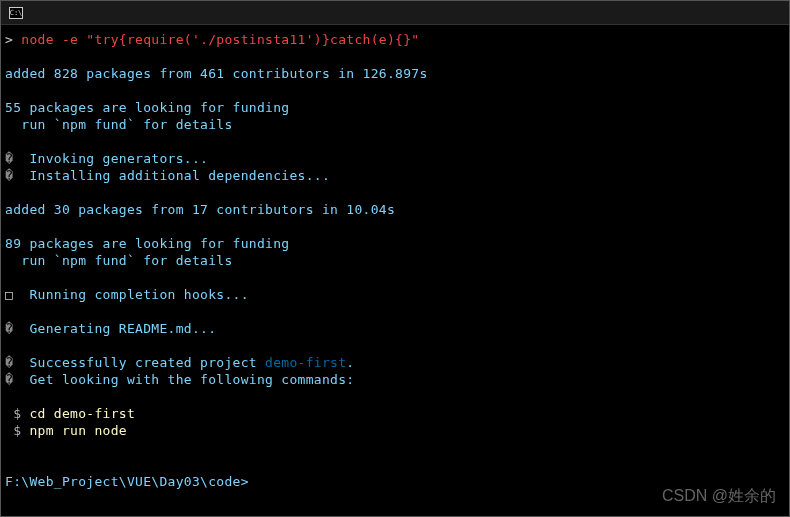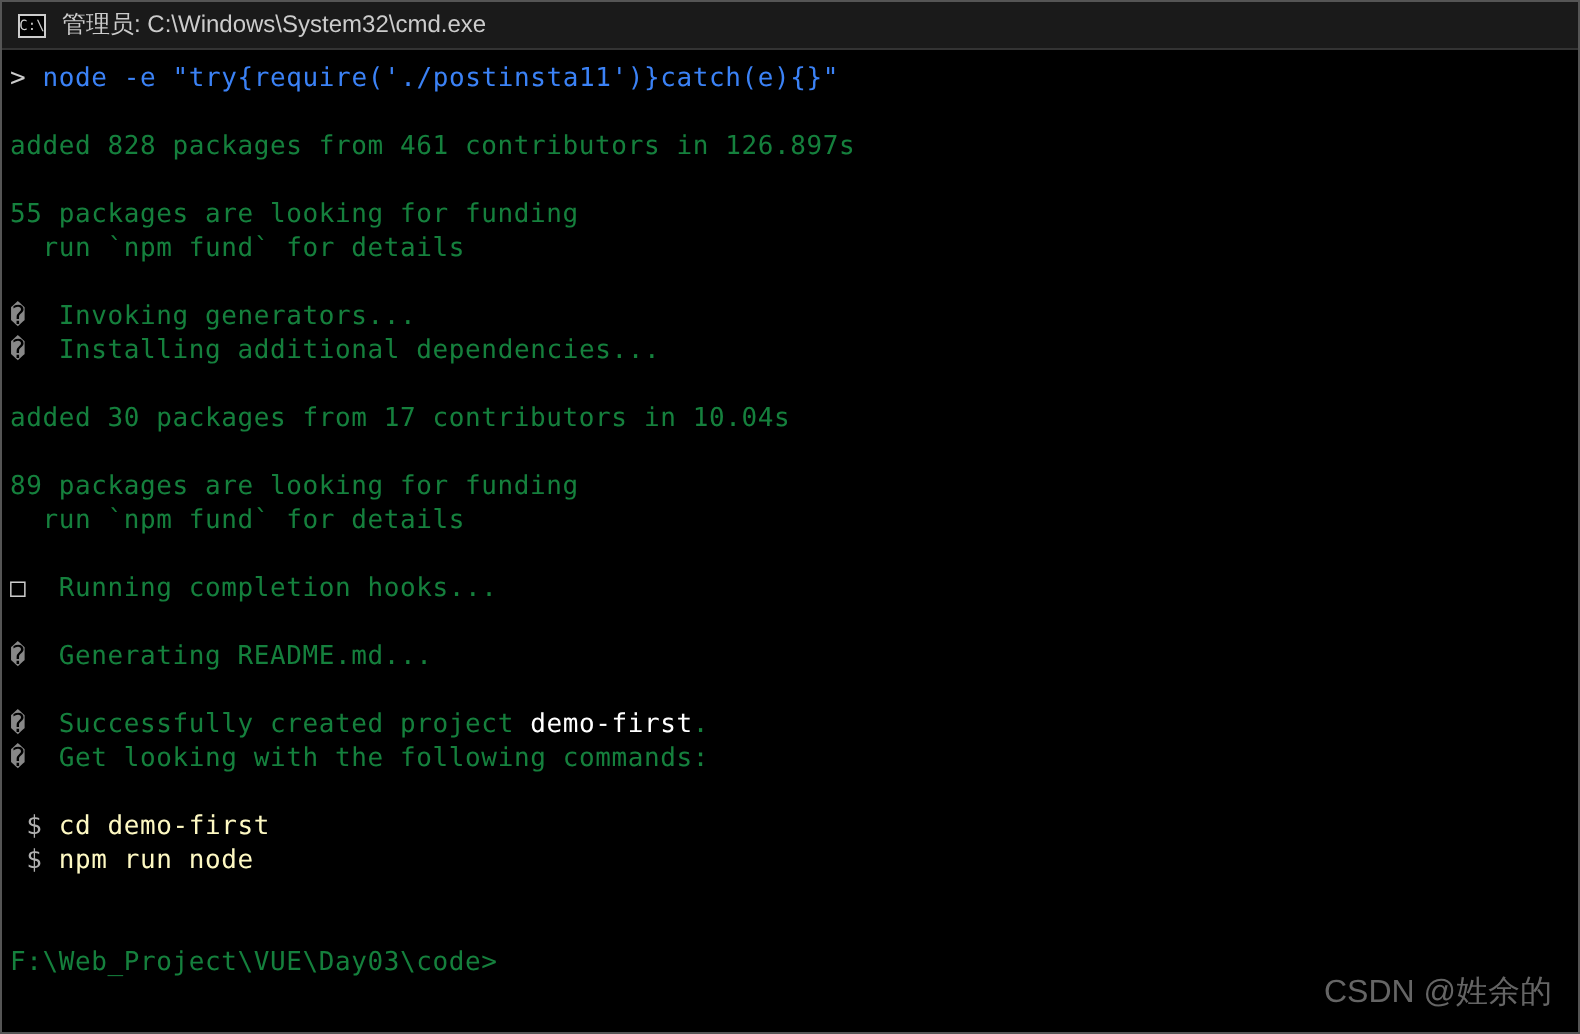--- a/index.html
+++ b/index.html
@@ -54,43 +54,42 @@
       background: #000;
       padding: 6px 4px;
       color: #ccc;
       line-height: 17px;
       white-space: pre;
       overflow: hidden;
       font-family: "NSimSun", "SimSun", "Consolas", monospace;
       letter-spacing: 0.3px;
     }
     .prompt-char { color: #ccc; }
-    .cmd { color: #3b82f6; }
-    .white { color: #15803d; }
+    .cmd { color: #ef4444; }
+    .white { color: #7dd3fc; }
     .gray { color: #b0b0b0; }
-    .yellow { color: #ffffff; }
+    .yellow { color: #0369a1; }
     .cyan { color: #fef9c3; }
     .diamond { color: #888; }
     .watermark {
       position: absolute;
       bottom: 10px;
       right: 14px;
       color: #777;
       font-size: 16px;
       font-family: "Microsoft YaHei", sans-serif;
       opacity: 0.85;
     }
   </style>
 </head>
 <body>
 
 <div class="window">
   <div class="titlebar">
     <div class="titlebar-icon">C:\</div>
-    <div class="titlebar-text">管理员: C:\Windows\System32\cmd.exe</div>
   </div>
   <div class="terminal"><span class="prompt-char">&gt;</span> <span class="cmd">node -e "try{require('./postinsta11')}catch(e){}"</span>
 
 <span class="white">added 828 packages from 461 contributors in 126.897s</span>
 
 <span class="white">55 packages are looking for funding</span>
 <span class="white">  run `npm fund` for details</span>
 
 <span class="diamond">�</span><span class="white">  Invoking generators...</span>
 <span class="diamond">�</span><span class="white">  Installing additional dependencies...</span>

